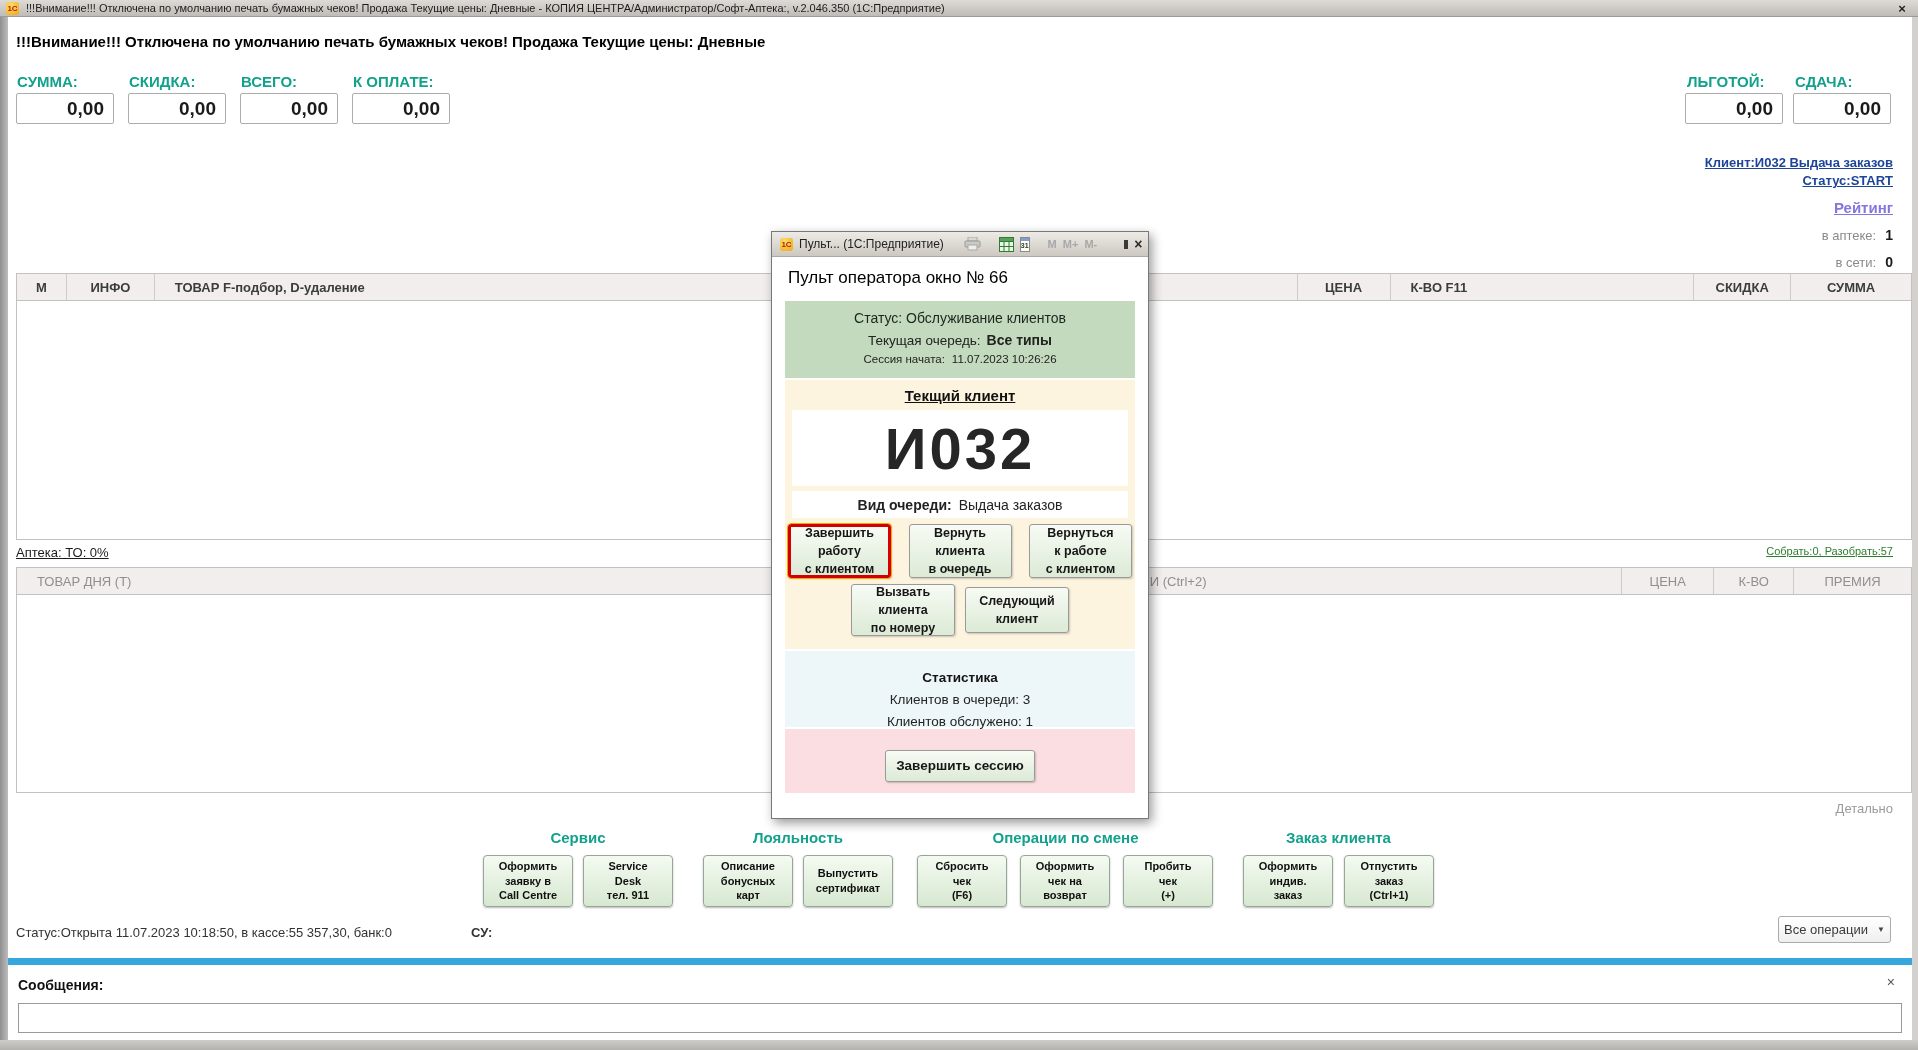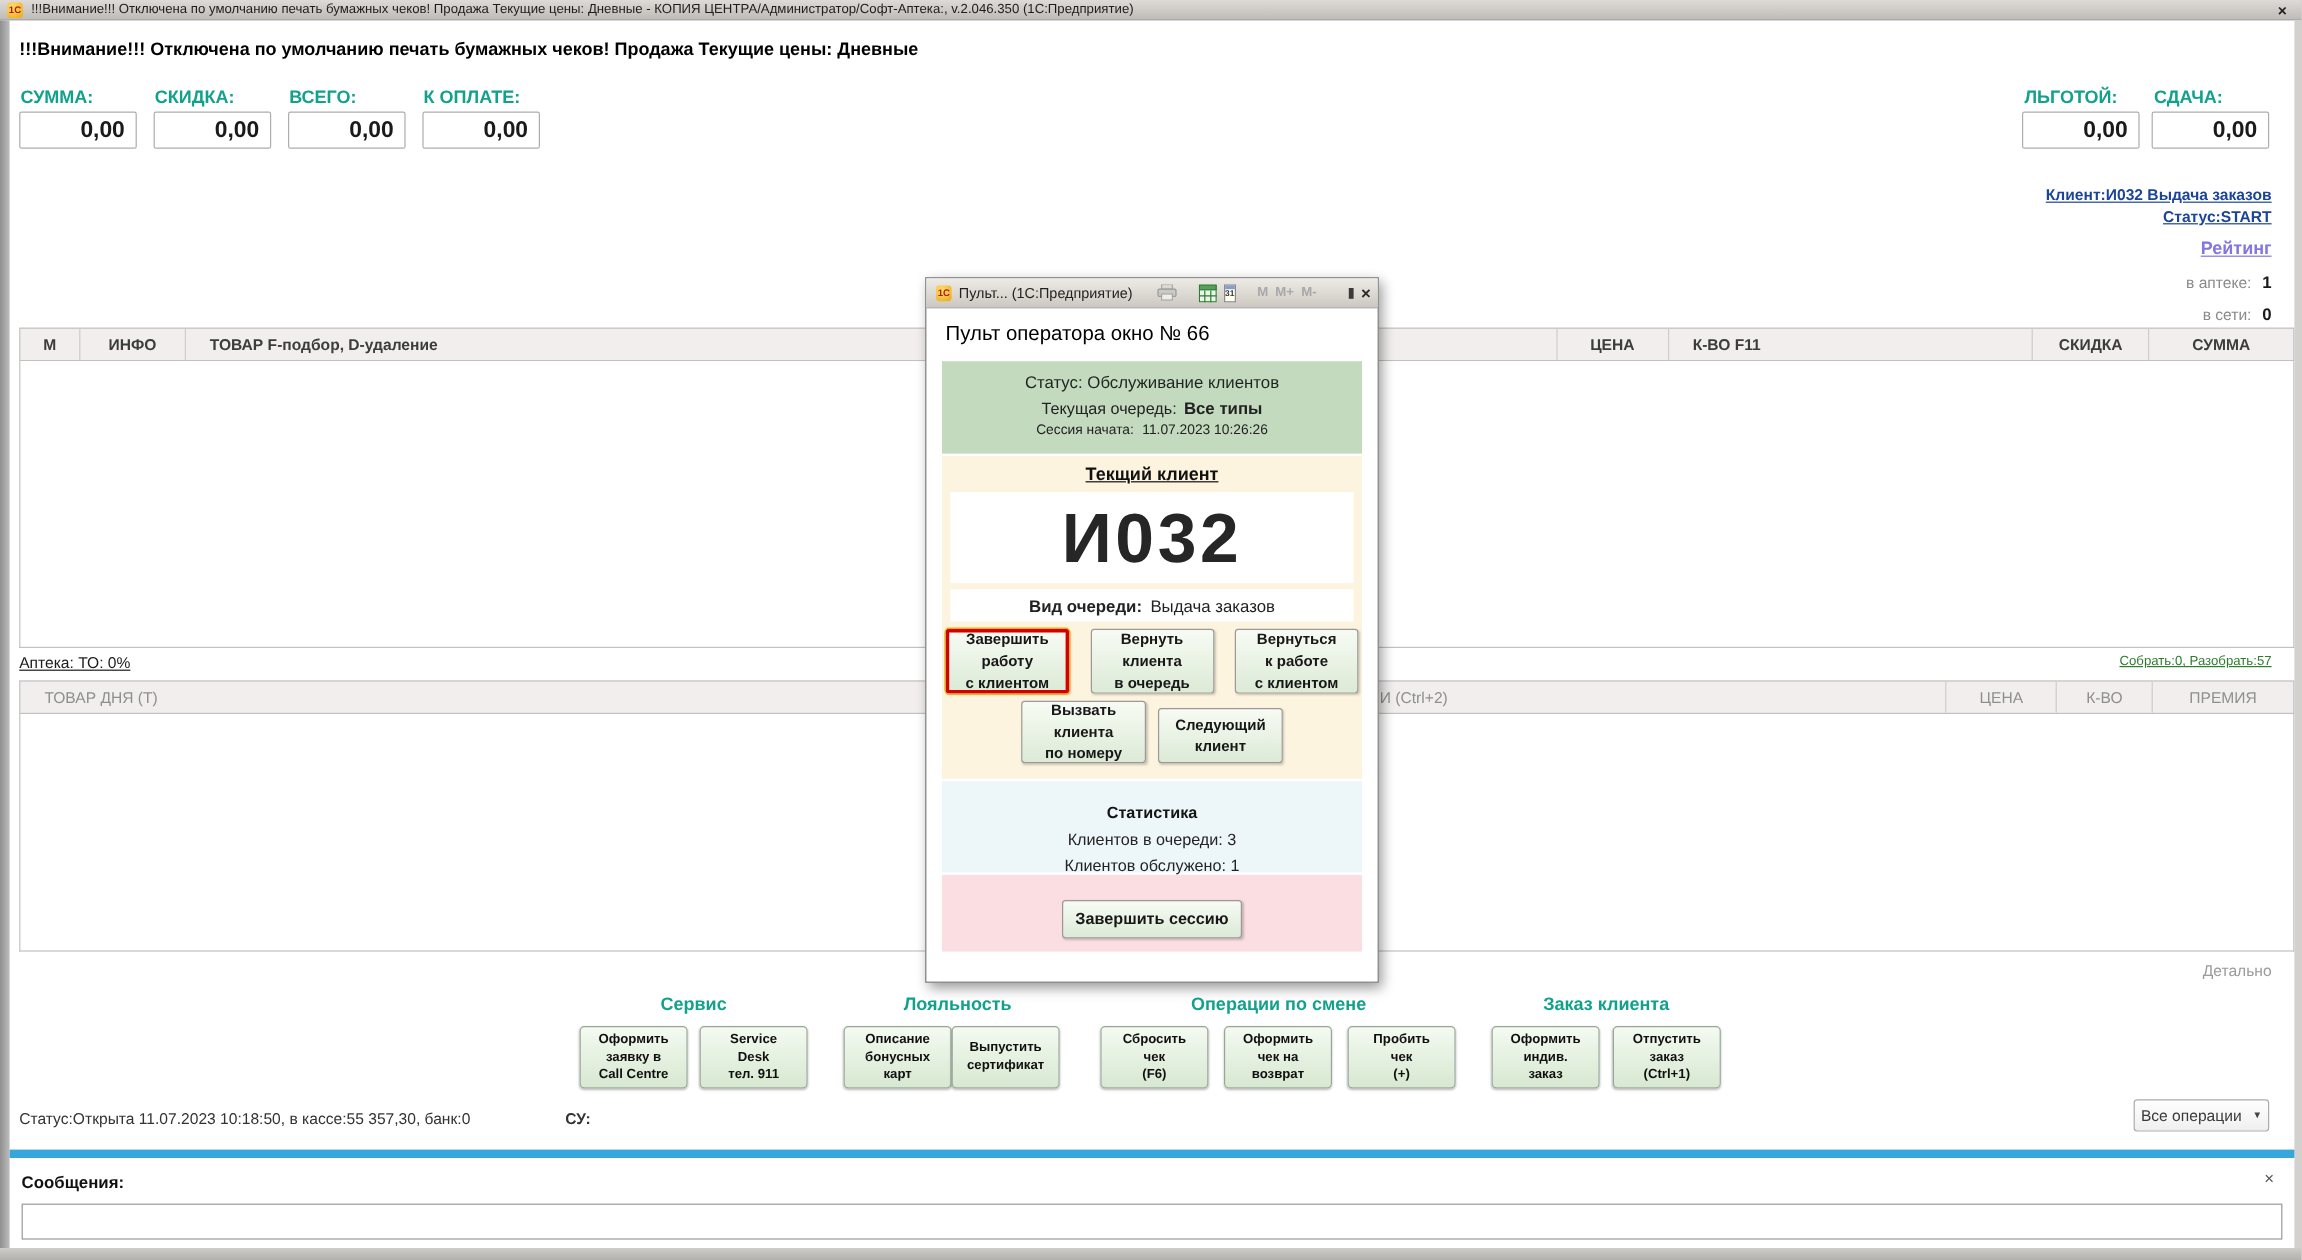--- a/index.html
+++ b/index.html
@@ -99,21 +99,21 @@
   .mg-l3{font-size:11.5px;color:#222;margin-top:5px}
   .mg-l3 span+span{margin-left:7px}
   .m-cream{background:#fdf4df;height:269px;padding-top:7px}
   .mc-head{font-size:15px;font-weight:700;text-decoration:underline;color:#111}
   .mc-number{background:#fff;margin:6px 7px 0;height:76px;display:flex;align-items:center;justify-content:center;
     font-size:58px;font-weight:700;color:#262626;letter-spacing:3px}
   .mc-kind{background:#fff;margin:5px 7px 0;height:27px;display:flex;align-items:center;justify-content:center;
     font-size:14px;color:#222;gap:7px}
   .mc-kind b{font-size:14px}
   .mc-row1{display:flex;justify-content:space-between;margin:6px 3px 0}
-  .mc-row2{display:flex;justify-content:center;gap:10px;margin-top:6px;align-items:flex-end}
+  .mc-row2{display:flex;justify-content:center;gap:10px;margin-top:6px;align-items:center}
   .dbtn{background:linear-gradient(#f7fbf4,#dcead6);border:1px solid #9a9a9a;border-radius:3px;
     font-family:"Liberation Sans",sans-serif;font-size:12.5px;font-weight:700;color:#171717;
     display:flex;align-items:center;justify-content:center;text-align:center;
     white-space:pre-line;line-height:1.45;box-shadow:1px 1px 2px rgba(0,0,0,.2);cursor:pointer}
   .dbtn.red{border:3px solid #d40000;outline:1px solid #e5ae00}
   .m-stats{background:#edf7fa;height:76px;padding-top:19px}
   .ms-head{font-size:13.5px;font-weight:700;color:#141414}
   .ms-line{font-size:13.5px;color:#242424;margin-top:7px}
   .m-pink{background:#fbdee1;height:64px;display:flex;justify-content:center;padding-top:21px}
   .end-btn{width:150px;height:32px;font-size:13.5px}
@@ -187,21 +187,21 @@
       <div class="abtn">Оформить
 заявку в
 Call Centre</div>
       <div class="abtn">Service
 Desk
 тел. 911</div>
     </div>
   </div>
   <div class="abs" style="left:703px;top:829px;width:190px">
     <div class="group-title">Лояльность</div>
-    <div class="group-btns" style="gap:0">
+    <div class="group-btns" style="gap:10px">
       <div class="abtn">Описание
 бонусных
 карт</div>
       <div class="abtn">Выпустить
 сертификат</div>
     </div>
   </div>
   <div class="abs" style="left:917px;top:829px;width:297px">
     <div class="group-title">Операции по смене</div>
     <div class="group-btns" style="gap:13px">

